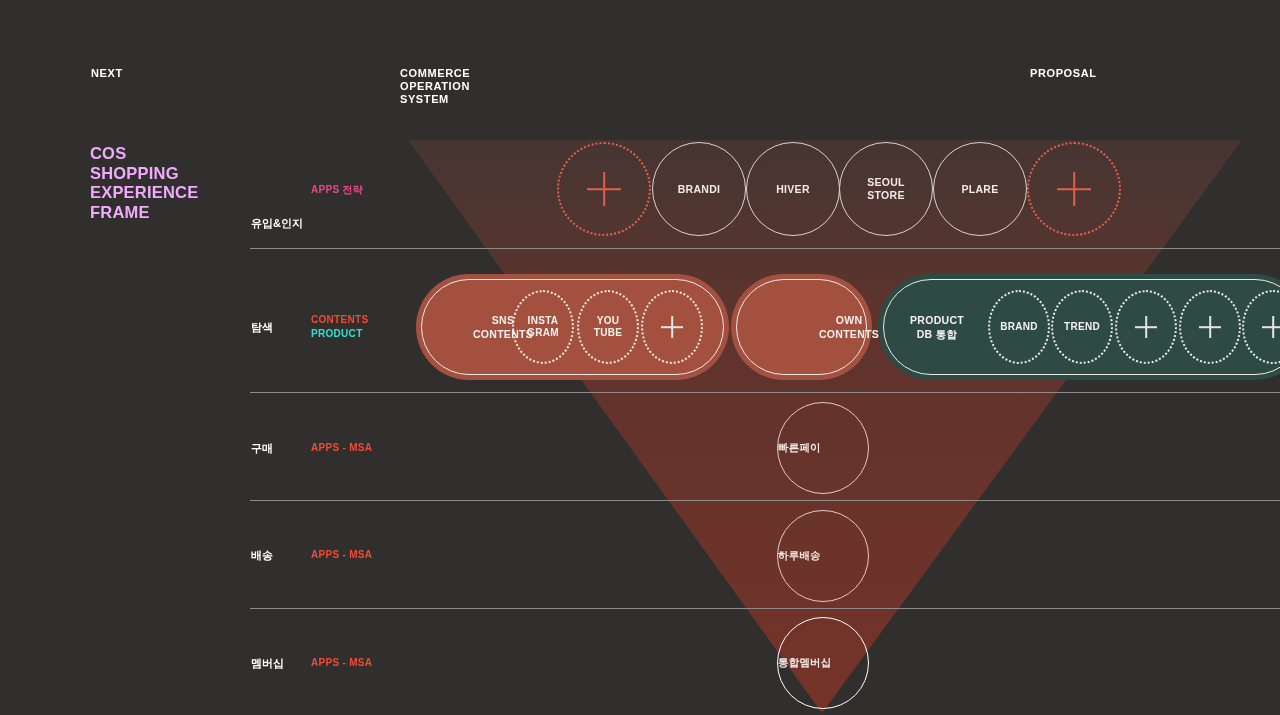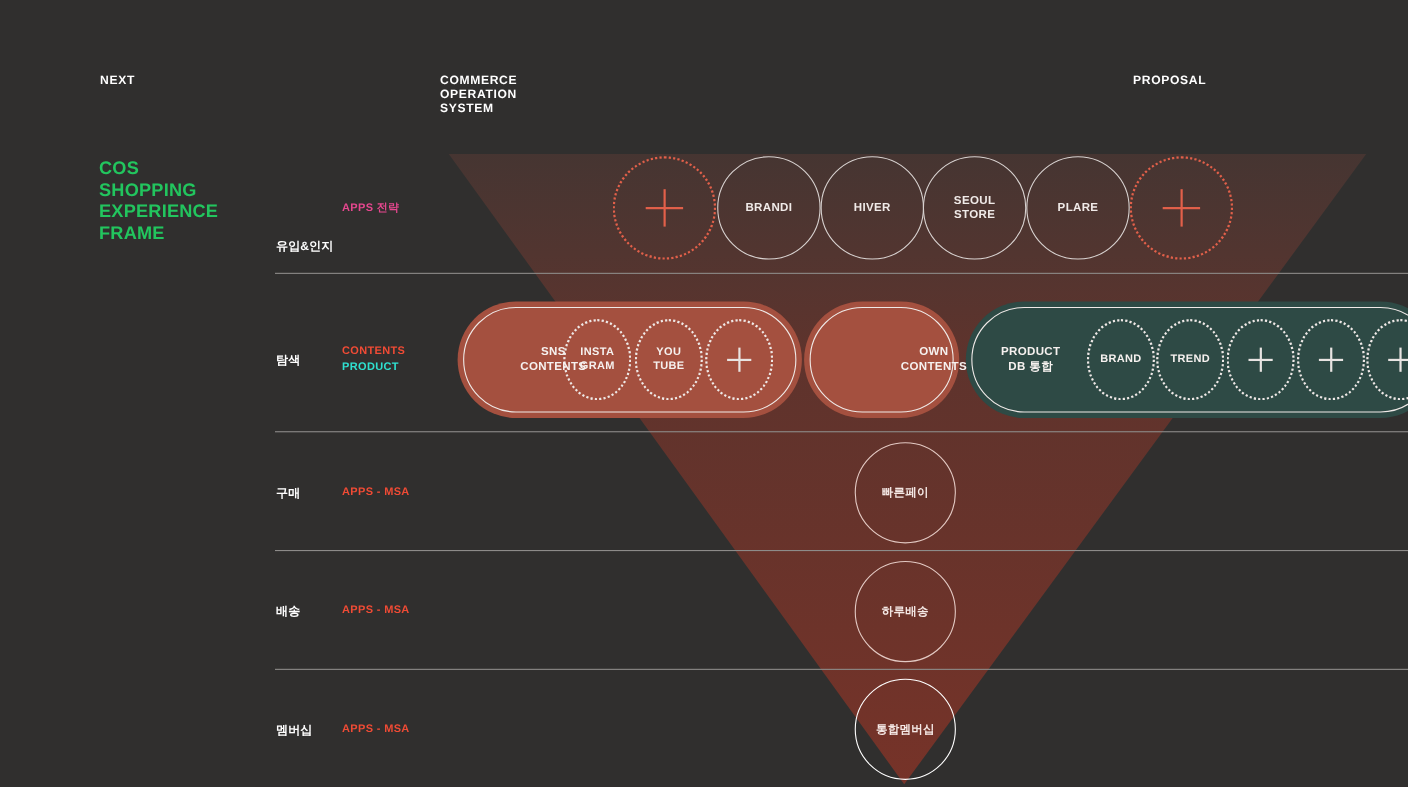--- a/index.html
+++ b/index.html
@@ -35,21 +35,21 @@
     z-index: 6;
   }
   #hdr-next     { left: 91px;   top: 67px; }
   #hdr-cos-sys  { left: 400px;  top: 67px; }
   #hdr-proposal { left: 1030px; top: 67px; }
 
   
   #title {
     position: absolute;
     left: 90px; top: 144px;
-    color: #22c55e;
+    color: #f0abfc;
     font-size: 16.5px;
     font-weight: bold;
     line-height: 19.5px;
     letter-spacing: 0.2px;
     z-index: 6;
   }
   .divider {
     position: absolute;
     left: 250px; right: 0; height: 1px;
     background: #8d8b89;
@@ -159,21 +159,21 @@
     white-space: pre-line;
   }
 
   
   .big-circ {
     position: absolute;
     border-radius: 50%;
     border: 1.4px solid #e3c9c3;
     display: flex;
     align-items: center;
-    justify-content: center;
+    justify-content: flex-start;
     z-index: 5;
   }
   .big-circ.bright { border-color: #ffffff; border-width: 1.6px; }
   .big-circ-label {
     color: #f5e9e6;
     font-size: 10.5px;
     font-weight: bold;
     letter-spacing: 0.2px;
   }
 </style>

